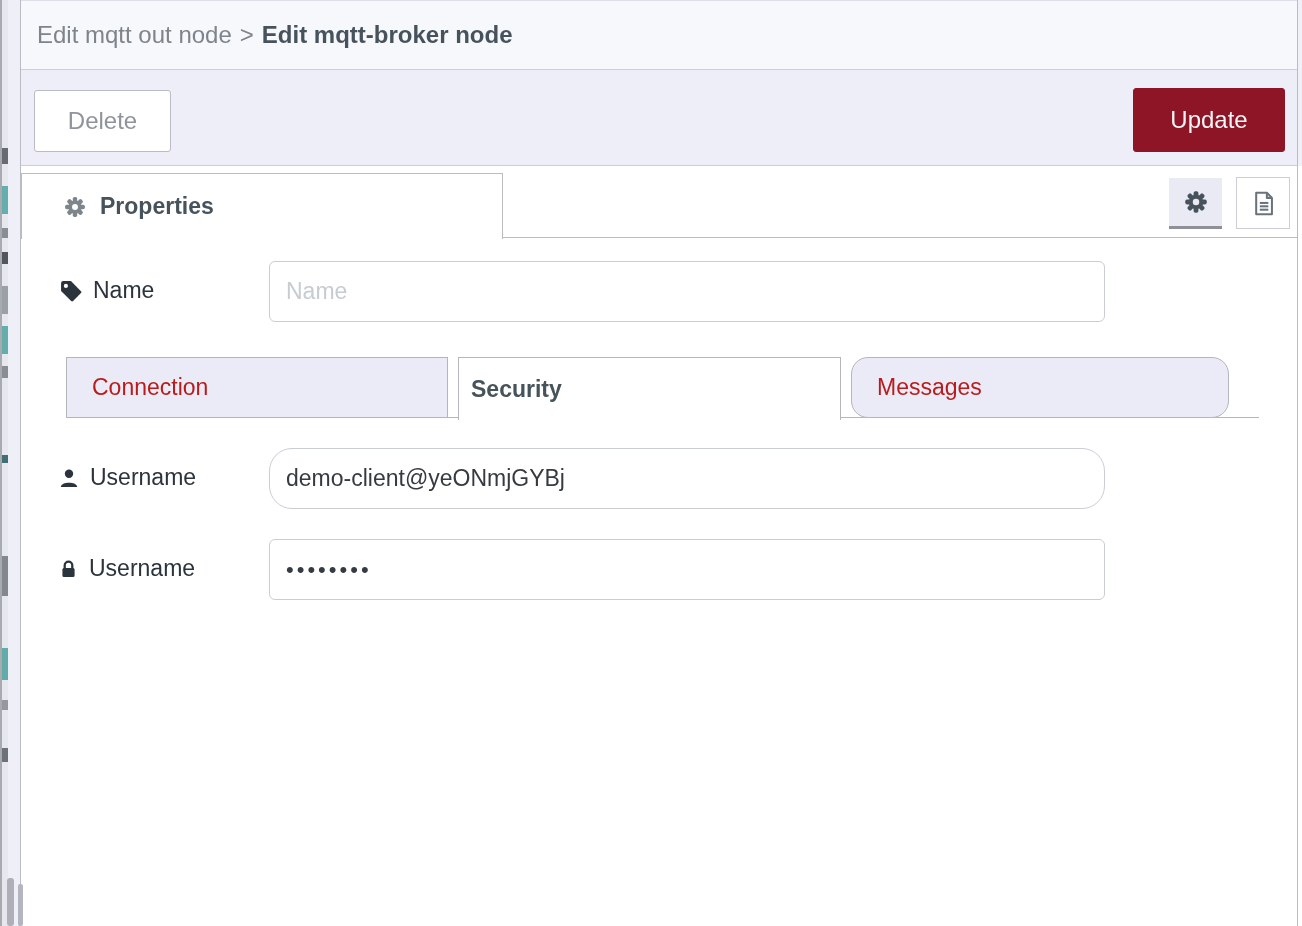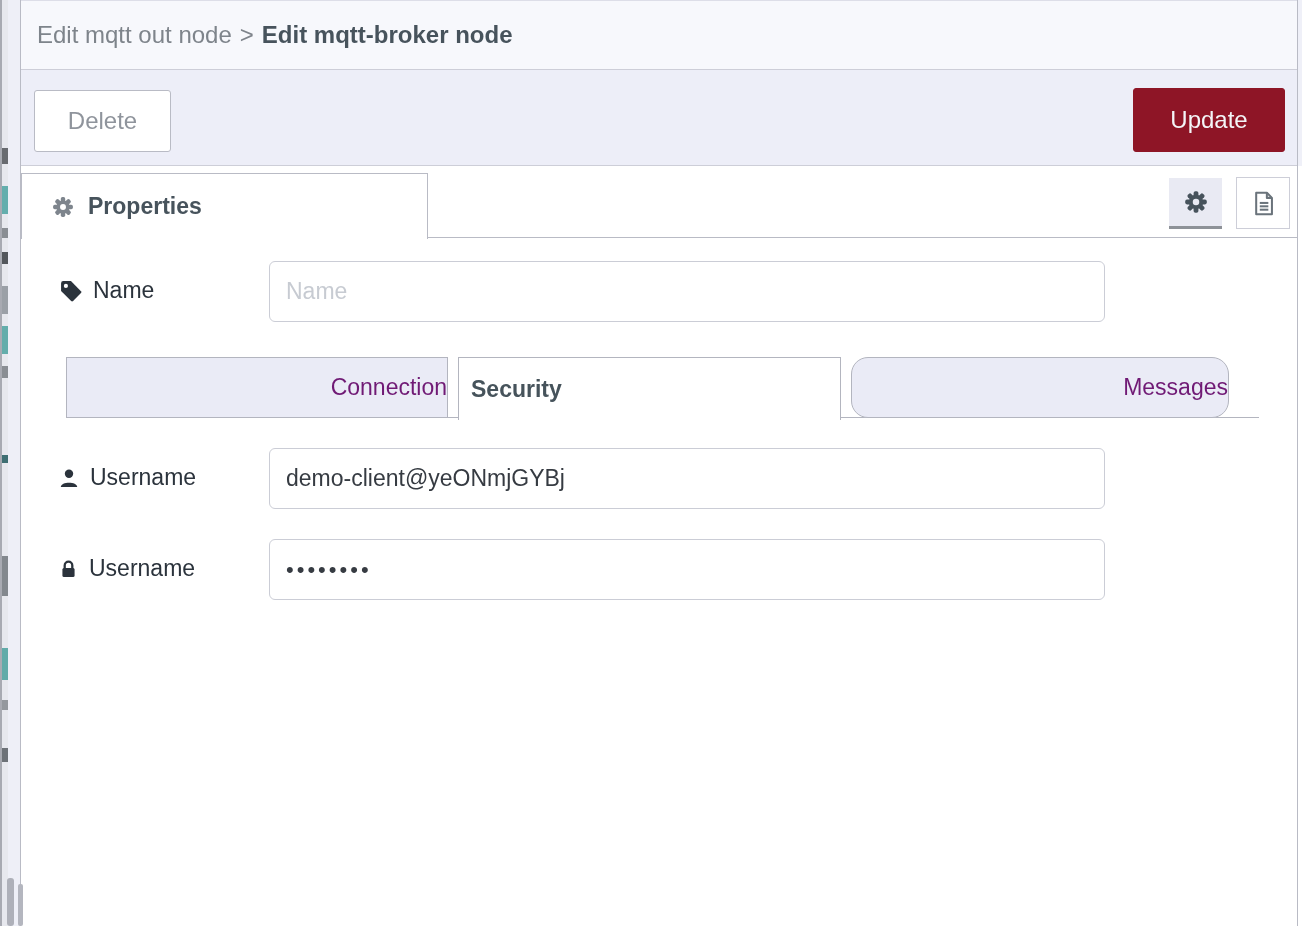--- a/index.html
+++ b/index.html
@@ -32,49 +32,49 @@
              border-bottom:1px solid #CDCED8; }
   .btn { position:absolute; display:flex; align-items:center; justify-content:center;
          font-size:24px; border-radius:3px; cursor:pointer; font-family:"Liberation Sans",sans-serif; }
   .btn-plain { background:#fff; border:1px solid #B9BBC5; color:#8F949C; }
   .btn-delete { left:13px; top:20px; width:137px; height:62px; }
   .btn-cancel { left:918px; top:19px; width:147px; height:62px; }
   .btn-update { left:1097px; top:18px; width:152px; height:64px; background:#8E1526; border:1px solid #8E1526; color:#F4F5F7;margin-left:15px; }
 
   .tabbar { position:absolute; left:0; top:166px; width:100%; height:72px; background:#fff; }
   .tabbar-line { position:absolute; left:0; bottom:0; width:100%; height:1px; background:#B9BBC5; }
-  .props-tab { position:absolute; left:0; top:7px; width:407px; height:66px; background:#fff;
+  .props-tab { position:absolute; left:0; top:7px; width:482px; height:66px; background:#fff;
                border:1px solid #B9BBC5; border-bottom:none; z-index:2;
-               display:flex; align-items:center; padding-left:30px; gap:14px;
+               display:flex; align-items:center; padding-left:42px; gap:14px;
                font-size:23px; font-weight:bold; color:#47535C; }
   .icon-btn { position:absolute; display:flex; align-items:center; justify-content:center; z-index:2; cursor:pointer; }
   .gear-btn { left:1148px; top:12px; width:53px; height:51px; background:#E9EAF3; border:none; border-bottom:3px solid #8E9298; }
   .doc-btn  { left:1215px; top:11px; width:54px; height:52px; background:#fff; border:1px solid #CDCED8; }
 
   .content { position:absolute; left:0; top:238px; width:100%; height:688px; background:#fff; }
 
   .field-label { position:absolute; left:38px; display:flex; align-items:center; gap:11px;
                  font-size:23px; color:#2B333C; }
   .lbl-name { top:39px; }
   .lbl-user { top:226px; }
   .lbl-pass { top:317px; }
 
   .tin { position:absolute; left:248px; width:836px; height:61px; border:1px solid #CBCDD6;
          border-radius:6px; padding:0 16px; font-size:23px; color:#363B42; background:#fff;
          font-family:"Liberation Sans",sans-serif; outline:none; }
   .tin::placeholder { color:#C7CBD2; opacity:1; }
   .in-name { top:23px; }
-  .in-user { top:210px; }
+  .in-user { top:210px;border-radius:23px; }
   .in-pass { top:301px; letter-spacing:3px; font-size:22px; }
 
   .broker-tabs { position:absolute; left:45px; top:119px; width:1193px; height:63px; }
   .bt-line { position:absolute; left:0; top:60px; width:100%; height:1px; background:#B3B5BF; }
   .btab { position:absolute; top:0; height:61px; display:flex; align-items:center; padding-left:25px;
           font-size:23px; cursor:pointer; }
-  .btab-inactive { background:#EAEBF6; border:1px solid #B3B5BF; color:#701a75;justify-content:flex-end; }
+  .btab-inactive { background:#EAEBF6; border:1px solid #B3B5BF; color:#b91c1c; }
   .btab-active { background:#fff; border:1px solid #B3B5BF; border-bottom:none; height:63px;
                  font-weight:bold; color:#46535B; z-index:2;padding-left:12px; }
   .bt-conn { left:0; width:382px; }
   .bt-sec  { left:392px; width:383px; }
   .bt-msg  { left:785px; width:378px;border-radius:17px; }
 
   svg { display:block; }
 </style>
 </head>
 <body>

